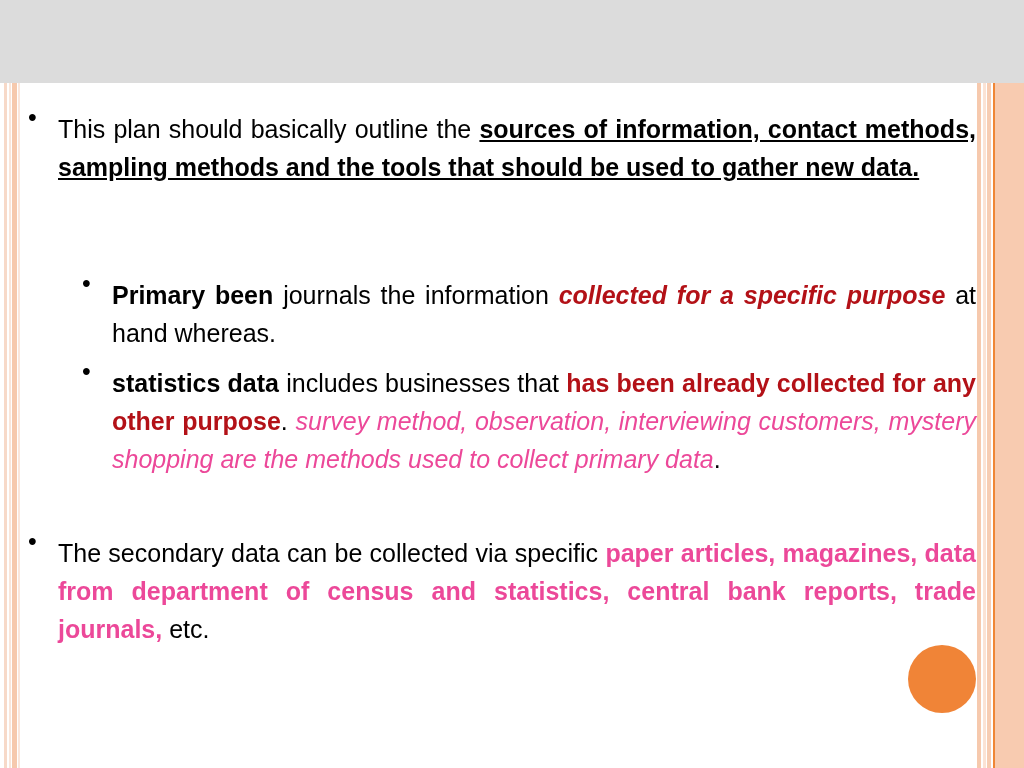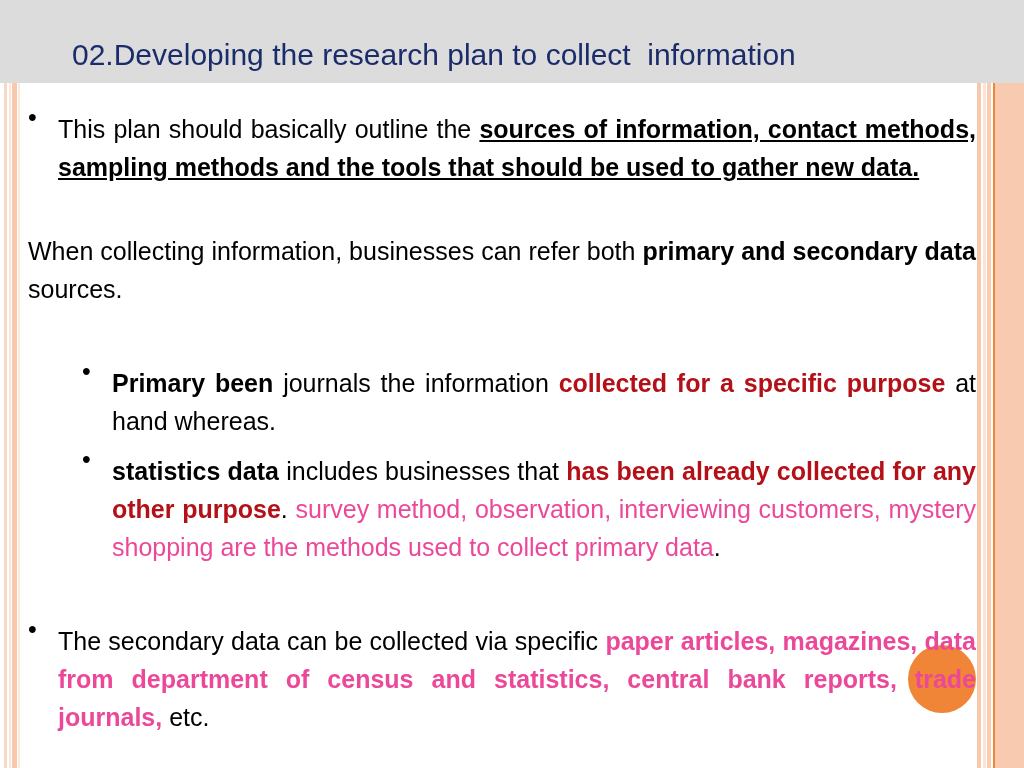--- a/index.html
+++ b/index.html
@@ -108,21 +108,21 @@
     text-align: justify;
     text-justify: inter-word;
   }
   .gap-md  { height: 34px; }
   .gap-lg  { height: 44px; }
 
   .sub-list { margin-left: 54px; }
 
   .bold       { font-weight: bold; }
   .underline  { text-decoration: underline; }
-  .italic     { }
+  .italic     { font-style: italic; }
   .red        { color: #b31117; }
   .navy       { color: #ec4899; }
 
   .justify-last-left > :last-child { text-align: left; }
 
   
   .jtext {
     text-align: justify;
     text-align-last: left;
     margin-top: 12px;
@@ -140,32 +140,30 @@
 
   <div class="stripe stripe-right-a"></div>
   <div class="stripe stripe-right-b"></div>
   <div class="stripe stripe-right-c"></div>
   <div class="stripe stripe-right-d"></div>
   <div class="stripe stripe-right-e"></div>
 
   <div class="accent-circle"></div>
 
   <div class="header-band"></div>
-  <div class="slide-title">02.Developing the research plan to collect  information</div>
 
   <div class="content">
 
     <div class="bullet-row">
       <span class="bullet-dot">•</span>
       <span class="bullet-text jtext"><span>This plan should basically outline the </span><span class="bold underline">sources of information, contact methods, sampling methods and the tools that should be used to gather new data.</span></span>
     </div>
 
     <div class="gap-md"></div>
 
-    <div class="para jtext"><span>When collecting information, businesses can refer both </span><span class="bold">primary and secondary data</span><span> sources.</span></div>
 
     <div class="gap-lg"></div>
 
     <div class="sub-list">
 
       <div class="bullet-row">
         <span class="bullet-dot">•</span>
         <span class="bullet-text jtext"><span class="bold">Primary been</span><span> journals the information </span><span class="bold italic red">collected for a specific purpose</span><span> at hand whereas.</span></span>
       </div>
 

